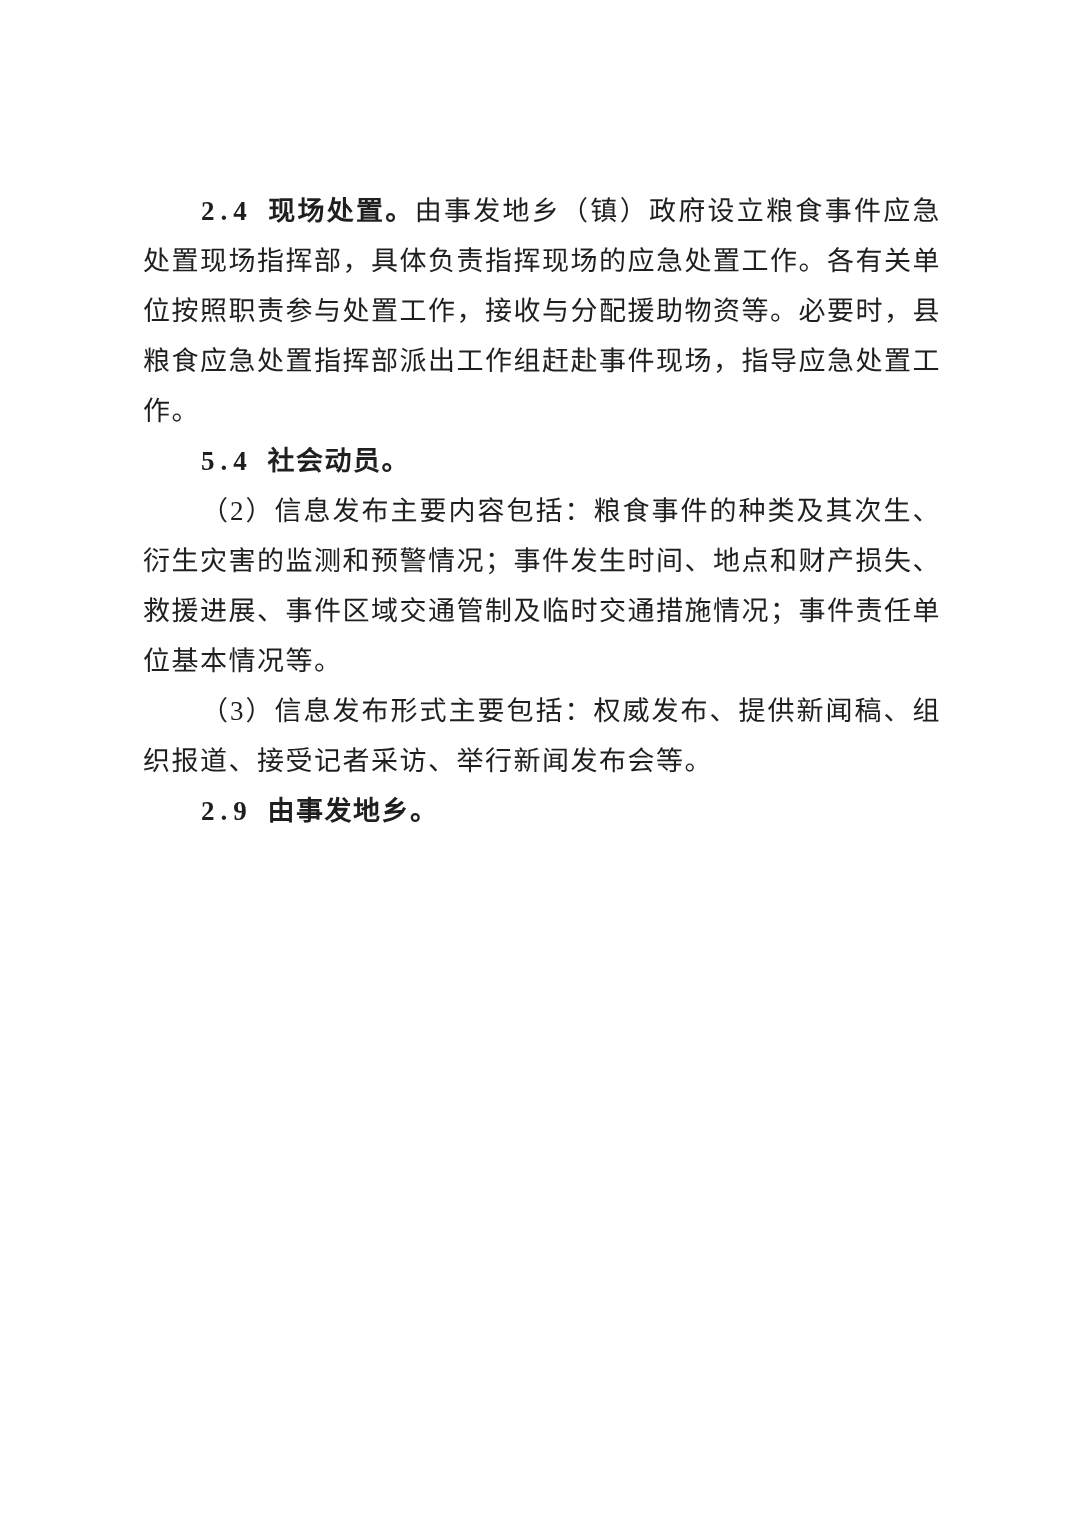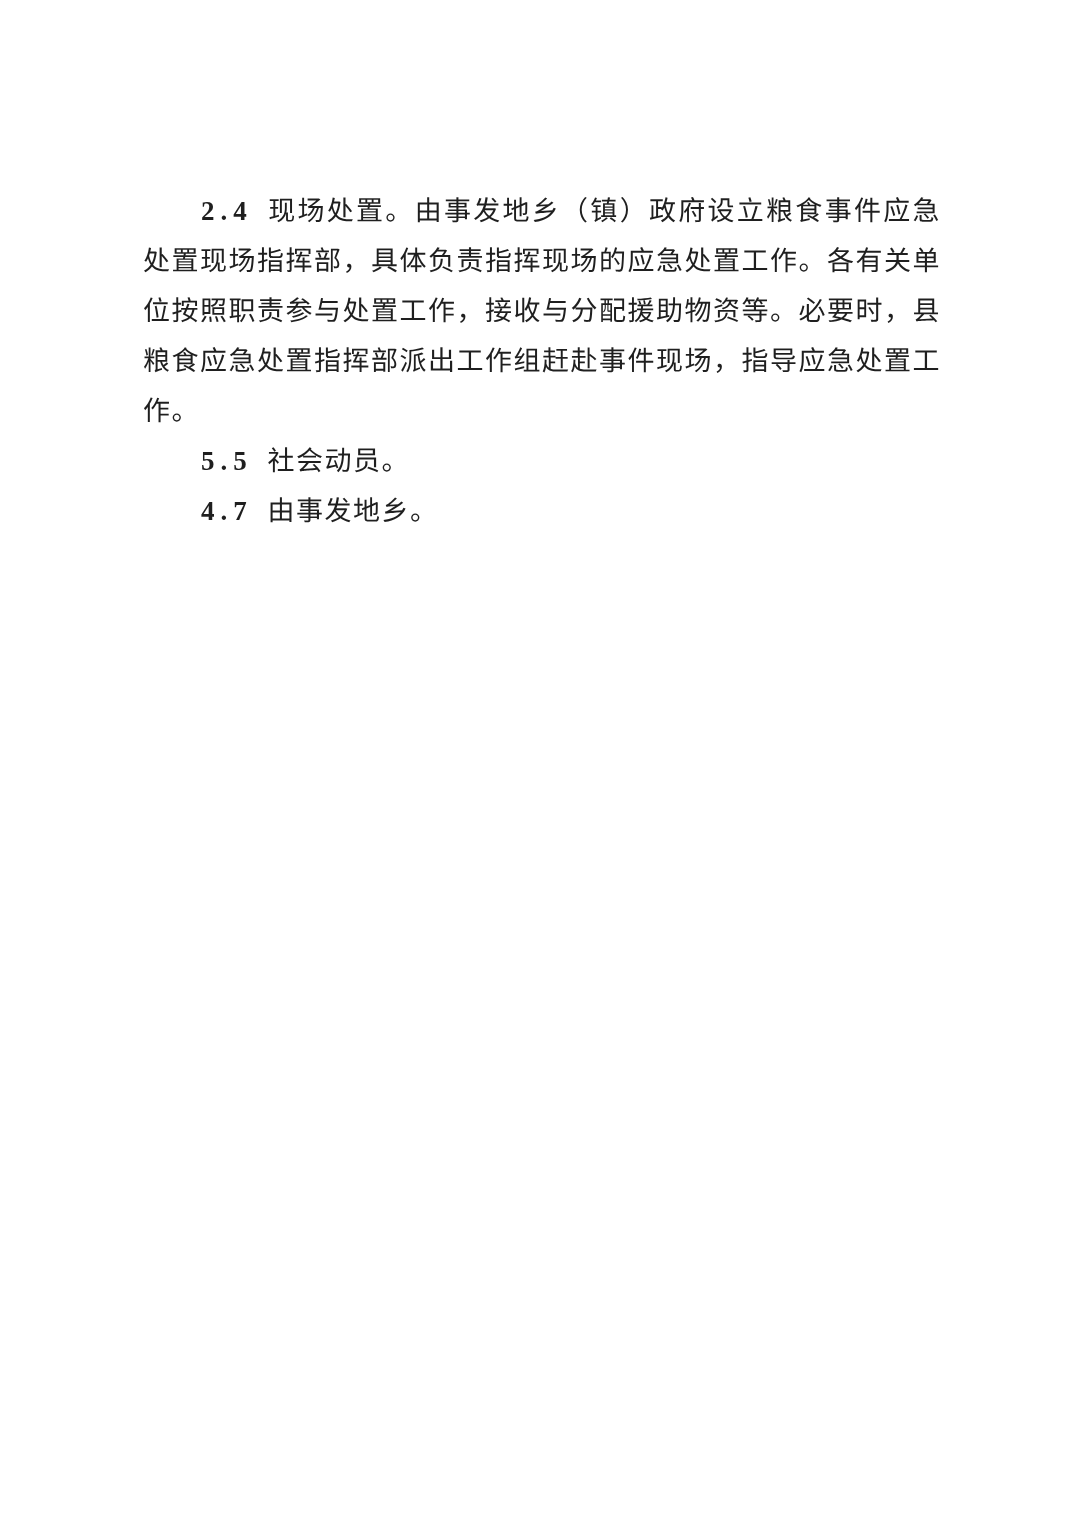--- a/index.html
+++ b/index.html
@@ -30,39 +30,45 @@
   .para {
     margin: 0;
     text-indent: 58px;
   }
   .sec-num {
     font-weight: bold;
     letter-spacing: 0.22em;
     margin-right: 0.55em;
   }
   .sec-title {
-    font-weight: normal;
+    font-weight: bold;
   }
 </style>
 </head>
 <body>
 
 <div class="page">
   <div class="content">
 
     <p class="para">
       <span class="sec-num">2.4</span><span class="sec-title">现场处置。</span><span class="body-text">由事发地乡（镇）政府设立粮食事件应急处置现场指挥部，具体负责指挥现场的应急处置工作。各有关单位按照职责参与处置工作，接收与分配援助物资等。必要时，县粮食应急处置指挥部派出工作组赶赴事件现场，指导应急处置工作。</span>
     </p>
 
     <p class="para">
-      <span class="sec-num">5.5</span><span class="sec-title">社会动员。</span>
+      <span class="sec-num">5.4</span><span class="sec-title">社会动员。</span>
     </p>
 
 
-
+    <p class="para">
+      <span class="body-text">（2）信息发布主要内容包括：粮食事件的种类及其次生、衍生灾害的监测和预警情况；事件发生时间、地点和财产损失、救援进展、事件区域交通管制及临时交通措施情况；事件责任单位基本情况等。</span>
+    </p>
 
     <p class="para">
-      <span class="sec-num">4.7</span><span class="sec-title">由事发地乡。</span>
+      <span class="body-text">（3）信息发布形式主要包括：权威发布、提供新闻稿、组织报道、接受记者采访、举行新闻发布会等。</span>
+    </p>
+
+    <p class="para">
+      <span class="sec-num">2.9</span><span class="sec-title">由事发地乡。</span>
     </p>
 
 
   </div>
 </div>
 
 </body></html>

